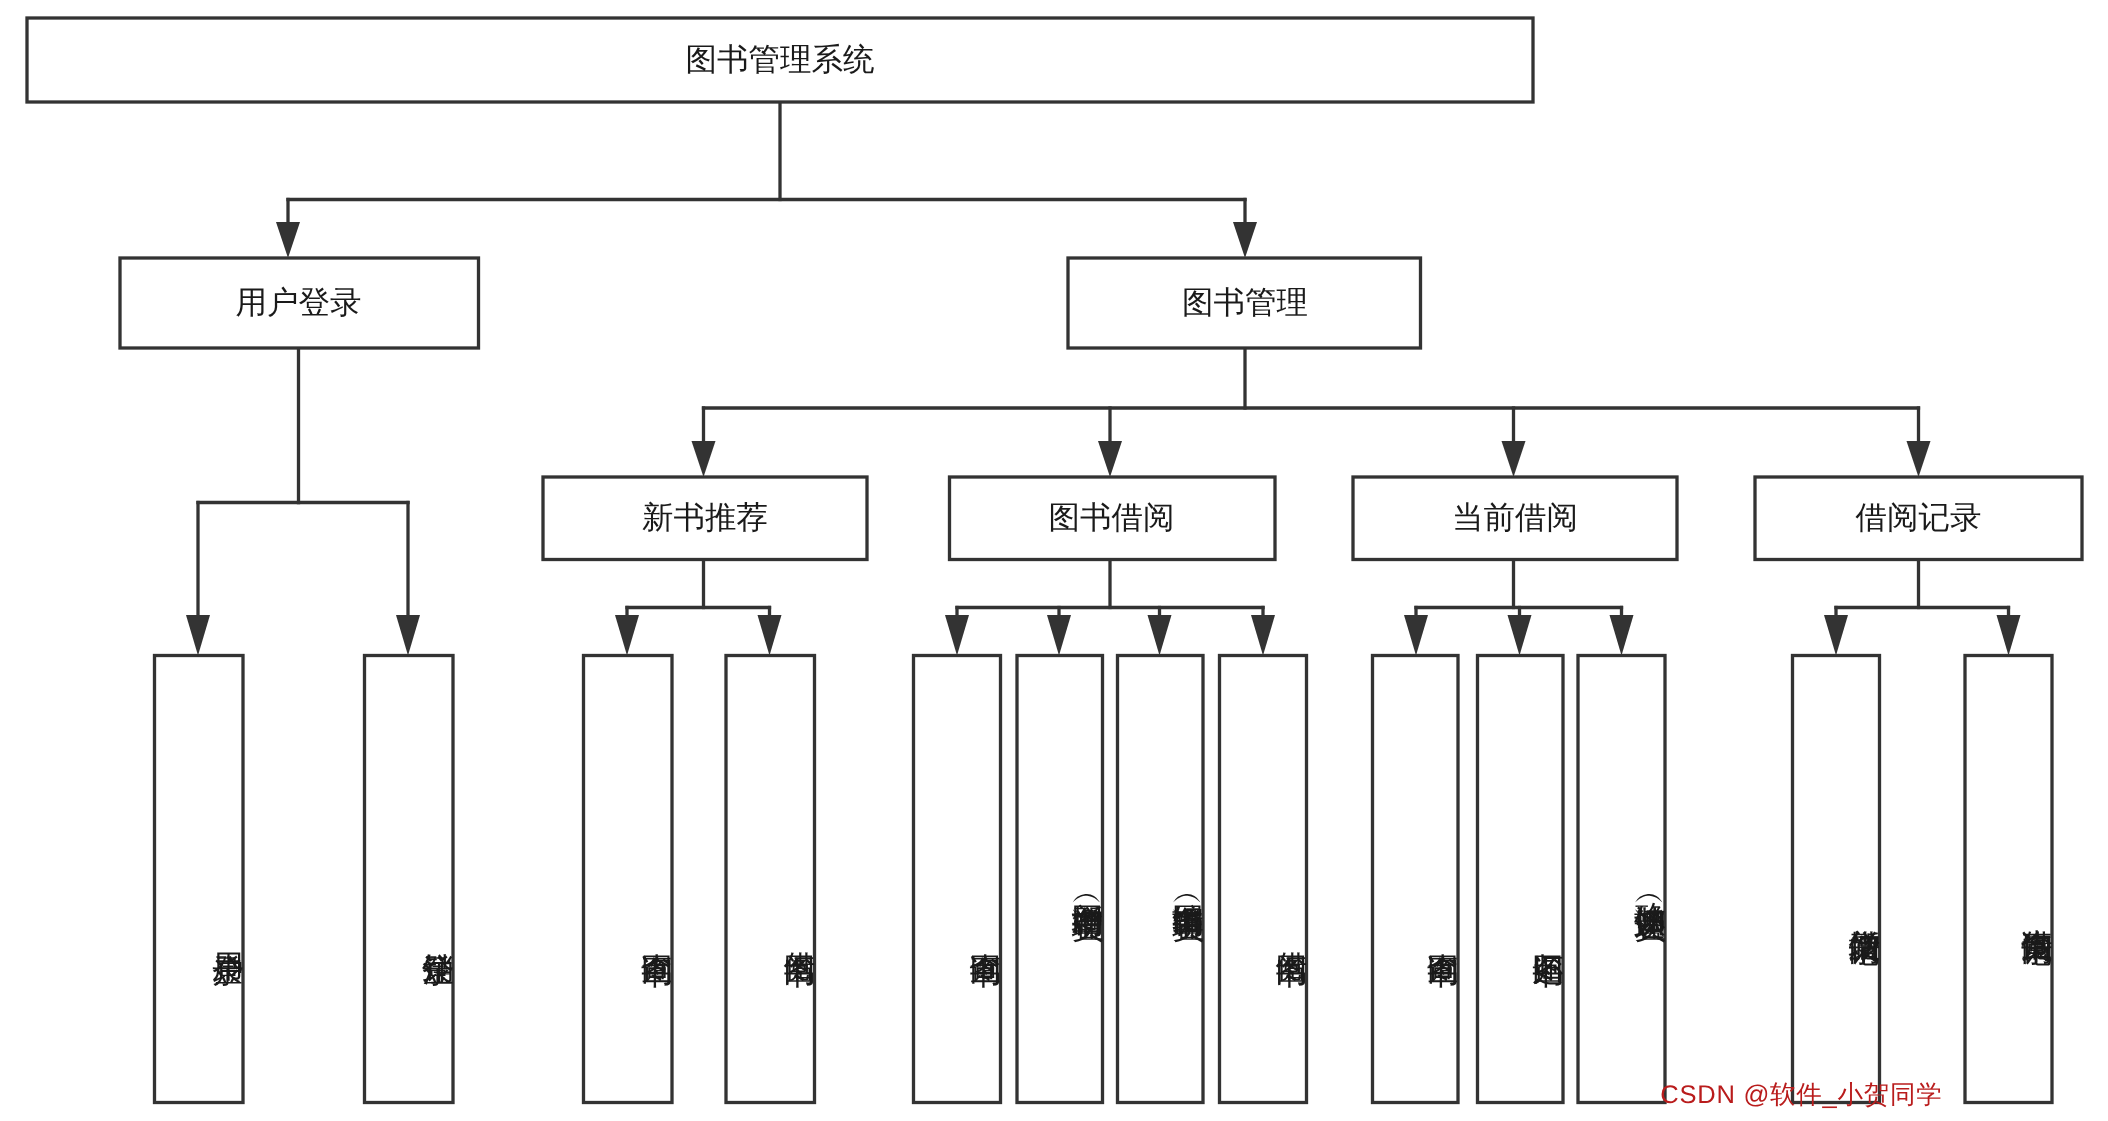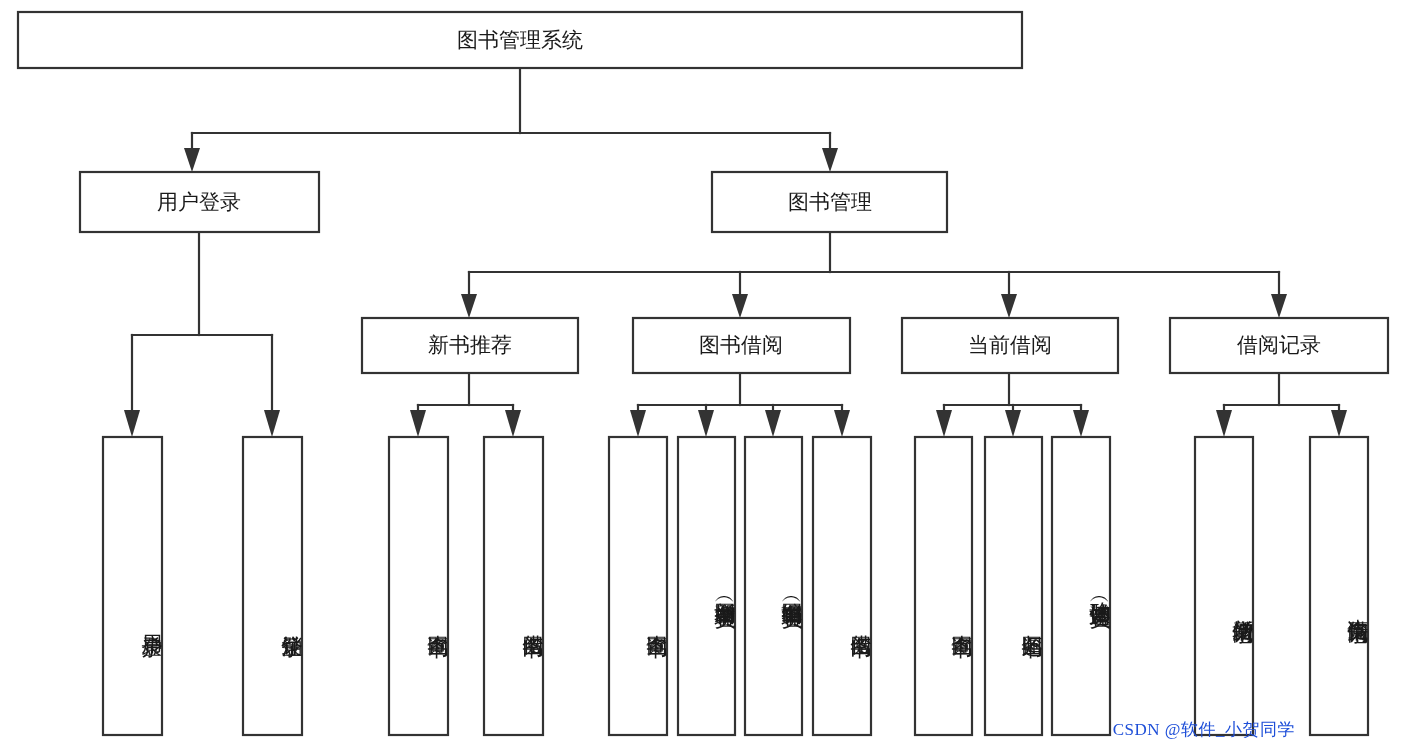--- a/index.html
+++ b/index.html
@@ -61,23 +61,23 @@
     white-space: nowrap;
     display: flex;
     align-items: flex-start;
     justify-content: center;
     pointer-events: none;
   }
   .watermark {
     position: absolute;
     right: 8px;
     bottom: 6px;
-    font-family: Liberation Serif, serif;
+    font-family: Liberation Sans, sans-serif;
     font-size: 17px;
-    color: #1d4ed8;
+    color: #b91c1c;
     white-space: nowrap;
     letter-spacing: 0.5px;
   }
 </style>
 </head>
 <body>
 
 <div id="diagram-root">
 
   <svg class="diagram-svg" viewBox="0 0 1405 747">

